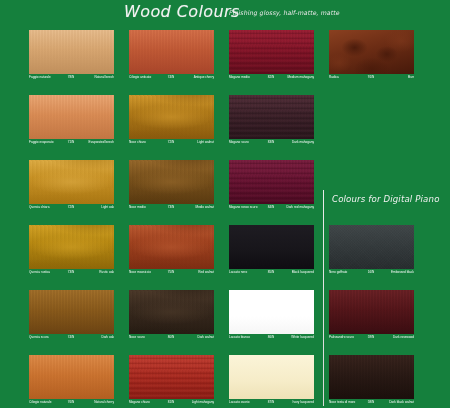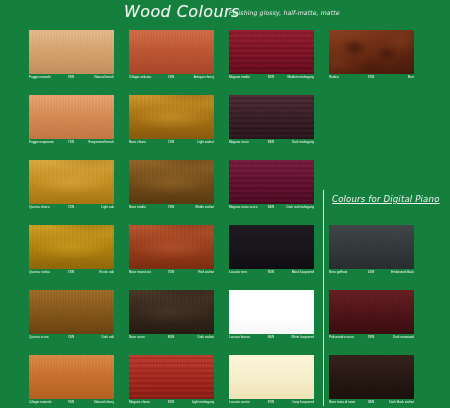--- a/index.html
+++ b/index.html
@@ -24,21 +24,21 @@
     font-family:"DejaVu Sans", sans-serif;
     font-style:italic;font-size:6.2px;letter-spacing:.1px;
     color:#e8e8e8;white-space:nowrap;
   }
 
   
   .section-head{
     position:absolute;left:332px;top:194px;
     font-family:"DejaVu Sans", sans-serif;
     font-style:italic;font-size:8.6px;letter-spacing:.15px;
-    color:#f0f0f0;white-space:nowrap;text-decoration:underline;
+    color:#f0f0f0;white-space:nowrap;
   }
   .divider{
     position:absolute;left:323px;top:190px;width:1px;height:216px;
     background:linear-gradient(to bottom,#e9e9e9,#d8d8d8);
   }
 
   
   .swatch{position:absolute;width:85px;}
   .chip{
     width:85px;height:44px;display:block;position:relative;

